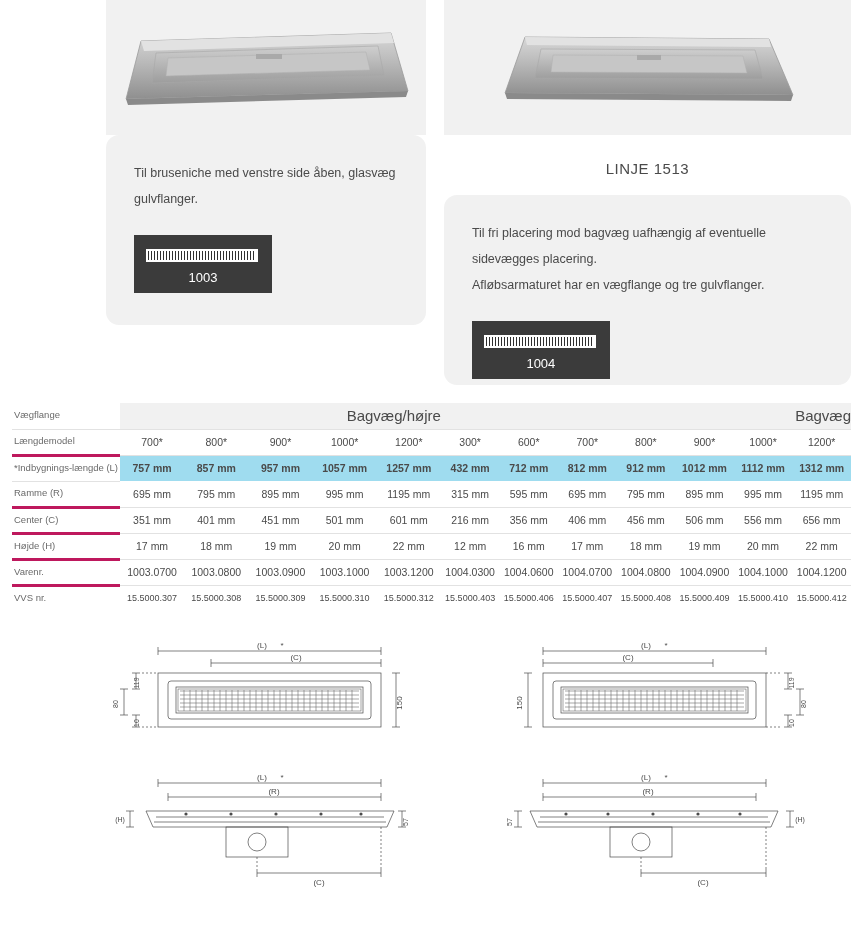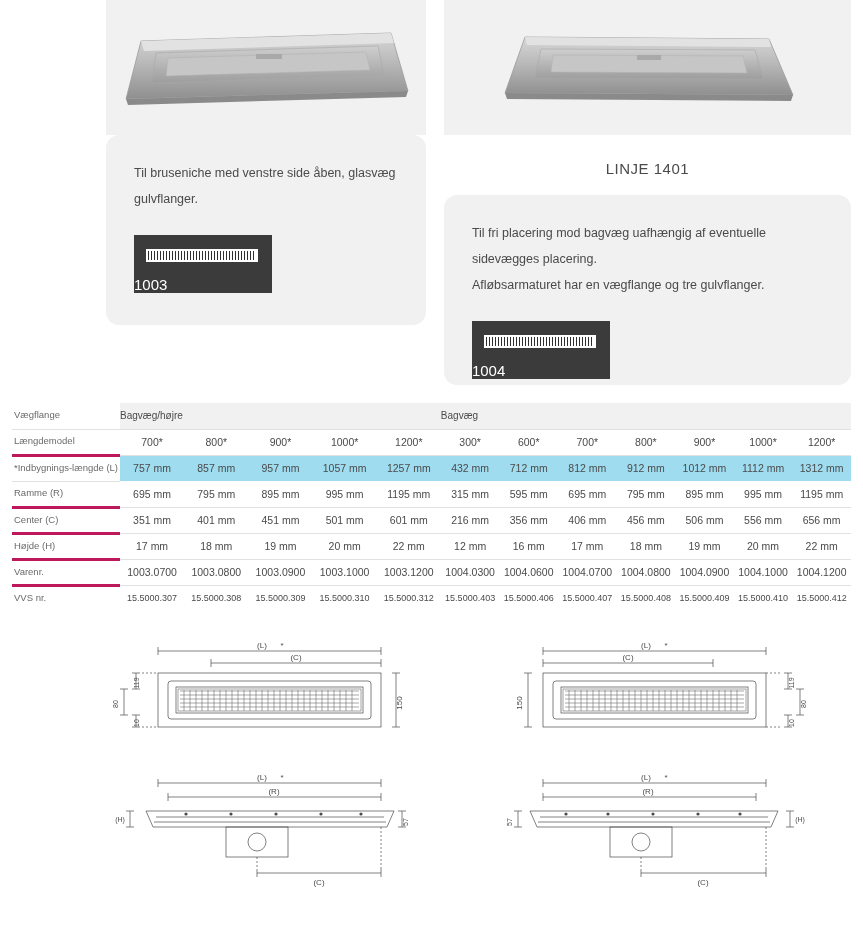--- a/index.html
+++ b/index.html
@@ -55,22 +55,22 @@
     position: absolute; left: 12px; top: 14px;
     width: 112px; height: 13px;
     background: #ffffff;
   }
   .mini .grate-lines {
     position: absolute; left: 14px; top: 16px;
     width: 108px; height: 9px;
     background: repeating-linear-gradient(to right, #2f2f2f 0 1px, #ffffff 1px 3px);
   }
   .mini .lbl {
-    position: absolute; bottom: 0; left: 0; right: 0;
-    text-align: left; color: #ffffff; font-size: 15px;
+    position: absolute; bottom: 8px; left: 0; right: 0;
+    text-align: center; color: #ffffff; font-size: 13px;
   }
 
   
   .tables { display: flex; gap: 0; padding: 18px 12px 0 12px; }
   .tblwrap { }
   .tblwrap.left { width: 435px; }
   .tblwrap.right { width: 416px; }
   table { border-collapse: collapse; width: 100%; font-size: 10.5px; color: #4a4a4a; }
   th, td { padding: 0; }
   tr { height: 26px; }
@@ -86,29 +86,30 @@
   td.val {
     text-align: center;
     border-bottom: 1px solid #e2e2e2;
     vertical-align: middle;
     font-size: 10.5px;
     white-space: nowrap;
   }
   tr.head td.val, tr.head td.rowlabel { border-bottom: 1px solid #e2e2e2; margin-left: 45px; }
   tr.head td.groupcell {
     background: #f1f1f1;
-    text-align: left;
-    font-size: 10px;
+    text-align: right;
+    font-size: 15px;
     color: #4a4a4a;
     border-bottom: 1px solid #e2e2e2;
   }
   tr.highlight td.val {
     background: #9fdcef;
     border-bottom: 1px solid #ffffff;
     font-size: 10.5px;
+    font-weight: bold;
   }
   tr.highlight td.rowlabel { border-bottom: 1px solid #e2e2e2; }
   td.small { font-size: 9px; }
   tr.last td { border-bottom: none; }
 
   
   .drawings { padding: 26px 12px 0 12px; }
   .drow { display: flex; gap: 18px; }
   .dcell { width: 420px; position: relative; }
   .dcell svg { display: block; }
@@ -157,21 +158,21 @@
       <div class="photo">
         <svg width="300" height="110" viewBox="0 0 300 110">
           <polygon points="28,24 272,26 296,82 8,80" fill="url(#steel1)" stroke="#9a9a9a" stroke-width="0.8"></polygon>
           <polygon points="28,24 272,26 274,34 30,32" fill="#e2e2e2"></polygon>
           <polygon points="44,36 258,37 266,66 38,65" fill="url(#steel1b)" stroke="#a8a8a8" stroke-width="0.6"></polygon>
           <polygon points="56,42 246,43 250,60 54,59" fill="#c6c6c6" stroke="#b0b0b0" stroke-width="0.5"></polygon>
           <rect x="140" y="42" width="24" height="5" fill="#a9a9a9"></rect>
           <polygon points="8,80 296,82 294,88 10,86" fill="#8a8a8a"></polygon>
         </svg>
       </div>
-      <div class="card-title">LINJE 1401</div>
+      <div class="card-title">LINJE 1513</div>
       <div class="desc-box">
         <p>Til fri placering mod bagvæg uafhængig af eventuelle</p>
         <p>sidevægges placering.</p>
         <p>Afløbsarmaturet har en vægflange og tre gulvflanger.</p>
         <div class="mini">
           <div class="grate"></div>
           <div class="grate-lines"></div>
           <div class="lbl">1004</div>
         </div>
       </div>

